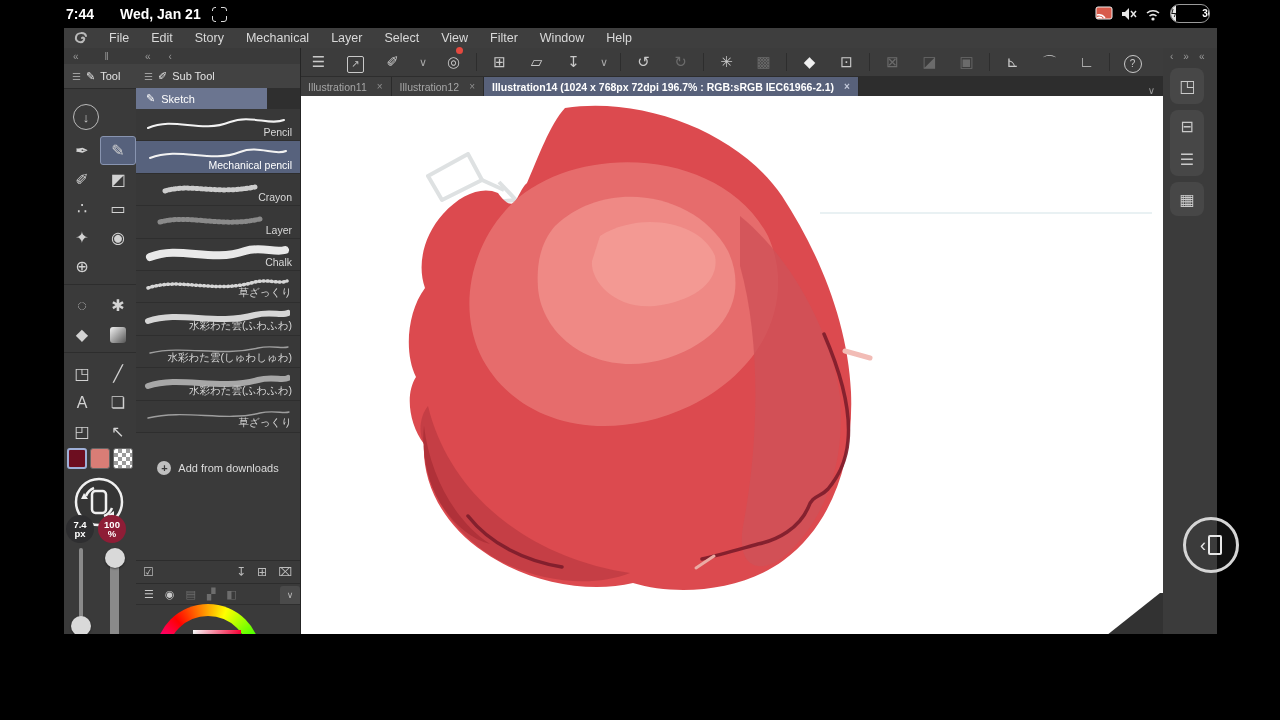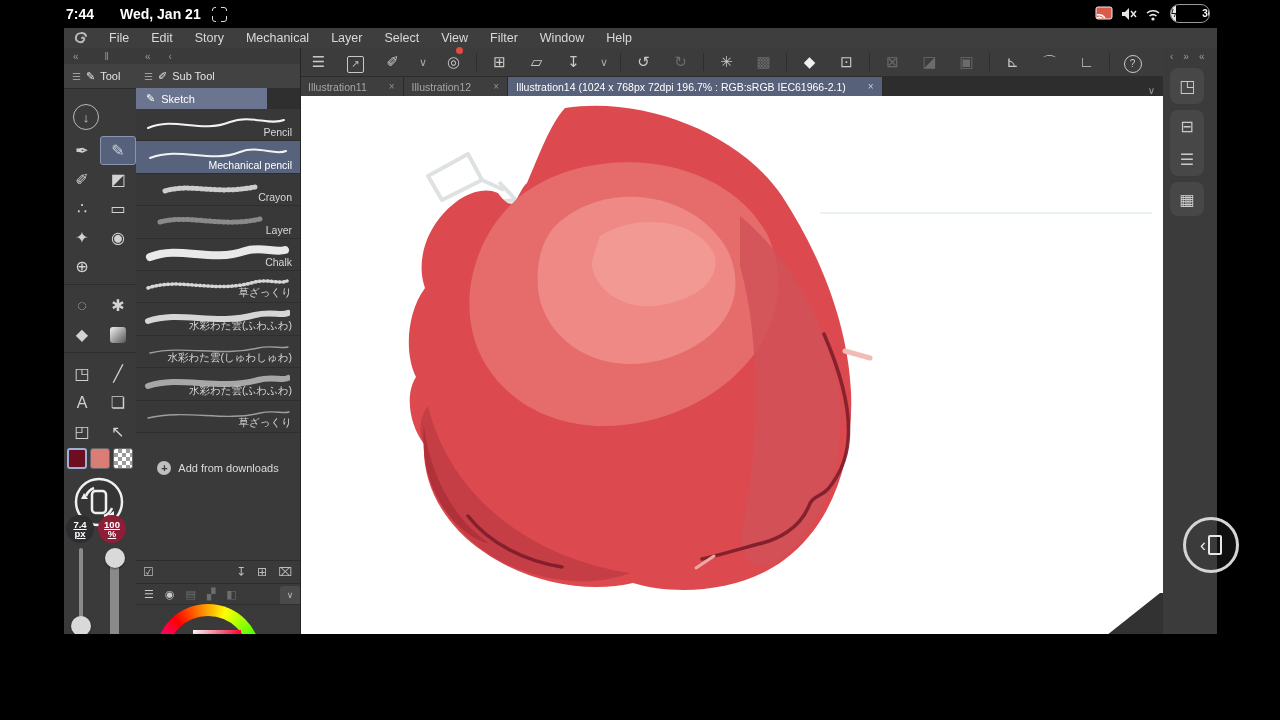--- a/index.html
+++ b/index.html
@@ -34,22 +34,22 @@
   .tb-icon{width:37px;text-align:center;font-size:15px;color:#c9c9c9;cursor:default;line-height:26px;}
   .tb-icon.dim{color:#6b6b6b;}
   .tb-icon.small{width:24px;font-size:11px;color:#a8a8a8;}
   .tb-sep{width:1px;height:18px;background:#2d2d2d;margin:0 4px;}
   .boxed{display:inline-block;width:15px;height:15px;border:1.4px solid #c9c9c9;border-radius:2px;line-height:13px;font-size:10px;}
   .csp-wrap{position:relative;display:inline-block;}
   .reddot{position:absolute;right:-3px;top:-2px;width:7px;height:7px;border-radius:50%;background:#e5493f;}
   .circled-q{display:inline-block;width:16px;height:16px;border:1.4px solid #c9c9c9;border-radius:50%;line-height:15px;font-size:10px;}
   
   #tabbar{left:300px;top:76px;width:863px;height:20px;background:#2d2d2d;display:flex;align-items:flex-end;}
-  .tab{height:19px;display:flex;align-items:center;gap:22px;padding:0 8px;font-size:10.5px;background:#3e3e3e;color:#a6a6a6;border-right:1px solid #2a2a2a;white-space:nowrap;}
-  .tab.active{background:#58617a;color:#fff;font-weight:normal;}
+  .tab{height:19px;display:flex;align-items:center;gap:10px;padding:0 8px;font-size:10.5px;background:#3e3e3e;color:#a6a6a6;border-right:1px solid #2a2a2a;white-space:nowrap;}
+  .tab.active{background:#58617a;color:#fff;font-weight:bold;}
   .tab .x{color:#8f8f8f;font-size:10px;}
   .tab.active .x{color:#c4cadb;}
   #tabbar .tail{flex:1;display:flex;justify-content:flex-end;align-items:center;padding-right:8px;color:#9a9a9a;font-size:10px;}
   
   #canvas{left:300px;top:96px;width:863px;height:624px;background:#fff;}
   
   .dl-btn{position:absolute;left:9px;top:56px;width:24px;height:24px;border:1.6px solid #b9b9b9;border-radius:50%;
           display:flex;align-items:center;justify-content:center;font-size:13px;color:#c9c9c9;}
   #toolgrid{position:absolute;left:0;top:88px;width:72px;display:flex;flex-wrap:wrap;}
   .tool-cell{width:36px;height:29px;display:flex;align-items:center;justify-content:center;font-size:16px;color:#d2d2d2;}
@@ -57,21 +57,21 @@
   .tool-div{width:72px;height:6px;border-top:1px solid #2d2d2d;margin-top:3px;}
   .grad-sq{width:16px;height:16px;border-radius:3px;background:linear-gradient(135deg,#f2f2f2,#555);}
   .swatches{position:absolute;left:3px;top:400px;display:flex;gap:3px;}
   .swatch{width:20px;height:21px;border-radius:3px;border:1px solid #666;box-sizing:border-box;}
   .swatch.main{background:#6d0e20;border:2px solid #9fb0d8;}
   .swatch.sub{background:#d97d76;}
   .checker{background-image:
       linear-gradient(45deg,#9b9b9b 25%,transparent 25%,transparent 75%,#9b9b9b 75%),
       linear-gradient(45deg,#9b9b9b 25%,transparent 25%,transparent 75%,#9b9b9b 75%);
       background-color:#fff;background-size:8px 8px;background-position:0 0,4px 4px;}
-  .badge{position:absolute;width:28px;height:28px;border-radius:50%;display:flex;flex-direction:column;align-items:center;justify-content:center;font-size:9.5px;font-weight:bold;color:#fff;line-height:1;text-decoration:underline;}
+  .badge{position:absolute;width:28px;height:28px;border-radius:50%;display:flex;flex-direction:column;align-items:center;justify-content:center;font-size:9.5px;font-weight:bold;color:#fff;line-height:1;}
   .badge.size{left:2px;top:467px;background:#2e2e30;}
   .badge.opa{left:34px;top:467px;background:#8e1d36;}
   .vslider{position:absolute;width:4px;border-radius:2px;background:#8a8a8a;}
   .vslider.opacity{width:9px;border-radius:4px;background-size:9px 9px;background-position:0 0,4.5px 4.5px;}
   .thumb{position:absolute;width:20px;height:20px;border-radius:50%;background:#d9d9d9;box-shadow:0 1px 2px rgba(0,0,0,.5);}
   #rotate-ov{position:absolute;left:9px;top:428px;}
   
   .group-row{position:absolute;left:0;top:40px;width:164px;height:21px;background:#2f2f2f;}
   .group-sel{width:131px;height:21px;background:#6b7590;color:#fff;font-size:11px;display:flex;align-items:center;gap:6px;padding-left:10px;box-sizing:border-box;}
   #brushlist{position:absolute;left:0;top:61px;width:164px;}

